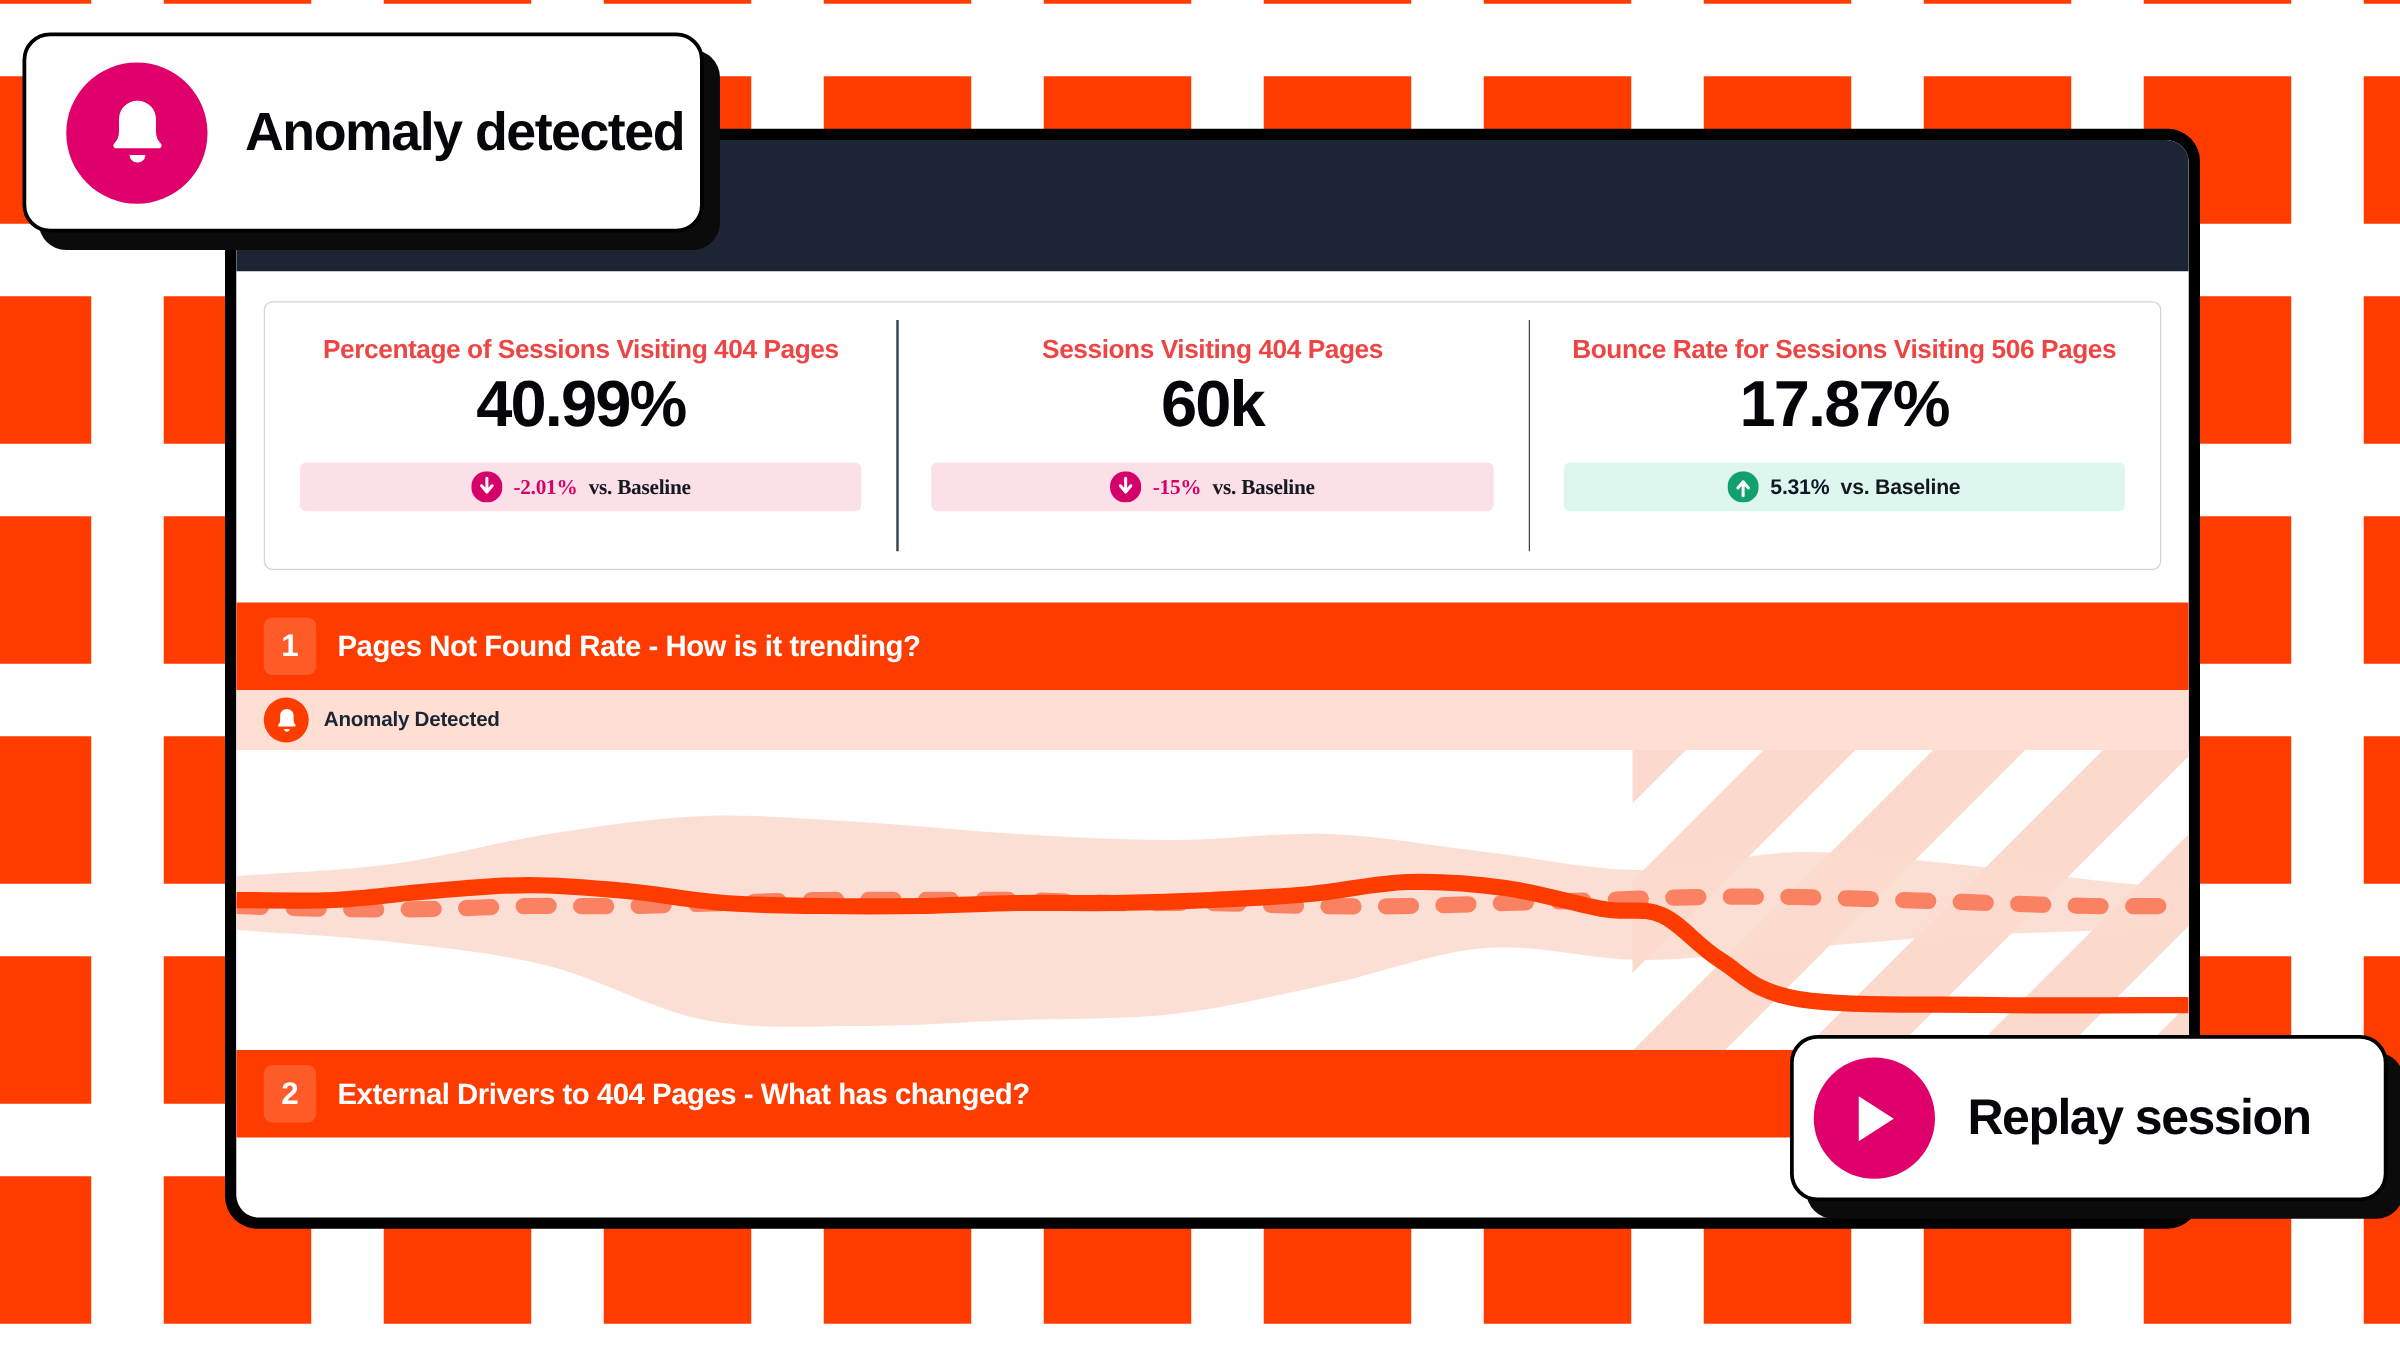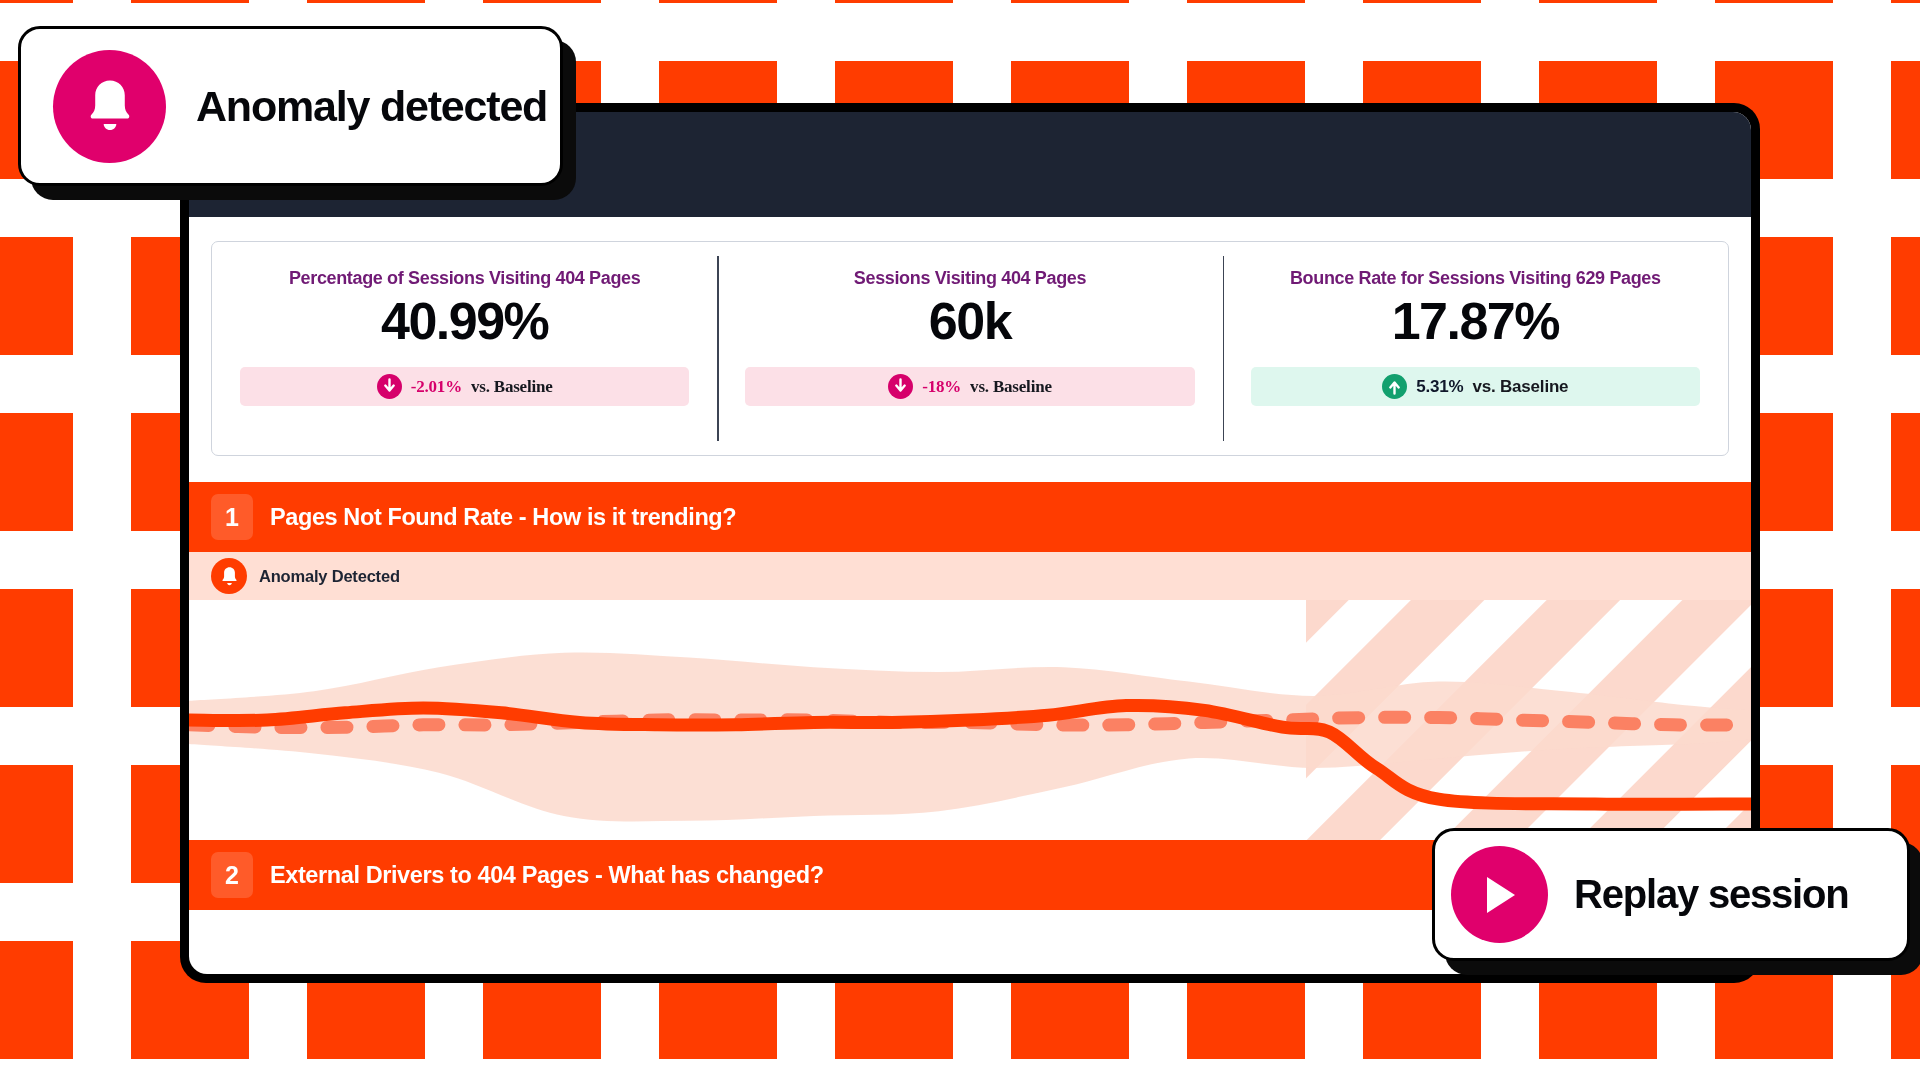--- a/index.html
+++ b/index.html
@@ -62,21 +62,21 @@
     padding: 26px 28px 22px 28px;
     display: flex; flex-direction: column; align-items: center;
     position: relative;
   }
   .kpi + .kpi::before {
     content: "";
     position: absolute; left: 0; top: 14px; bottom: 14px;
     width: 1.6px; background: #3c4454;
   }
   .kpi-label {
-    font-size: 18px; font-weight: bold; color: #701a75;
+    font-size: 21px; font-weight: bold; color: #ef4444;
     letter-spacing: -0.35px; text-align: center; white-space: nowrap;
   }
   .kpi-value {
     font-size: 52px; font-weight: bold; color: #05060a;
     letter-spacing: -1.5px; margin-top: 4px; line-height: 1.08;
   }
   .kpi-badge {
     margin-top: 18px;
     width: 100%;
     height: 39px;
@@ -295,27 +295,27 @@
           <div class="kpi">
             <div class="kpi-label">Sessions Visiting 404 Pages</div>
             <div class="kpi-value">60k</div>
             <div class="kpi-badge neg">
               <span class="badge-arrow">
                 <svg width="25" height="25" viewBox="0 0 25 25" aria-hidden="true">
                   <circle cx="12.5" cy="12.5" r="12.5" fill="#d6006b"></circle>
                   <path d="M12.5 5.5 v9.2 M8.3 11.6 L12.5 16.6 L16.7 11.6" stroke="#ffffff" stroke-width="2.4" fill="none" stroke-linecap="round" stroke-linejoin="round"></path>
                 </svg>
               </span>
-              <span class="badge-delta neg">-18%</span>
+              <span class="badge-delta neg">-15%</span>
               <span class="badge-rest">vs. Baseline</span>
             </div>
           </div>
 
           <div class="kpi">
-            <div class="kpi-label">Bounce Rate for Sessions Visiting 629 Pages</div>
+            <div class="kpi-label">Bounce Rate for Sessions Visiting 506 Pages</div>
             <div class="kpi-value">17.87%</div>
             <div class="kpi-badge pos">
               <span class="badge-arrow">
                 <svg width="25" height="25" viewBox="0 0 25 25" aria-hidden="true">
                   <circle cx="12.5" cy="12.5" r="12.5" fill="#12a06e"></circle>
                   <path d="M12.5 19.5 v-9.2 M8.3 13.4 L12.5 8.4 L16.7 13.4" stroke="#ffffff" stroke-width="2.4" fill="none" stroke-linecap="round" stroke-linejoin="round"></path>
                 </svg>
               </span>
               <span class="badge-delta pos">5.31%</span>
               <span class="badge-rest">vs. Baseline</span>

